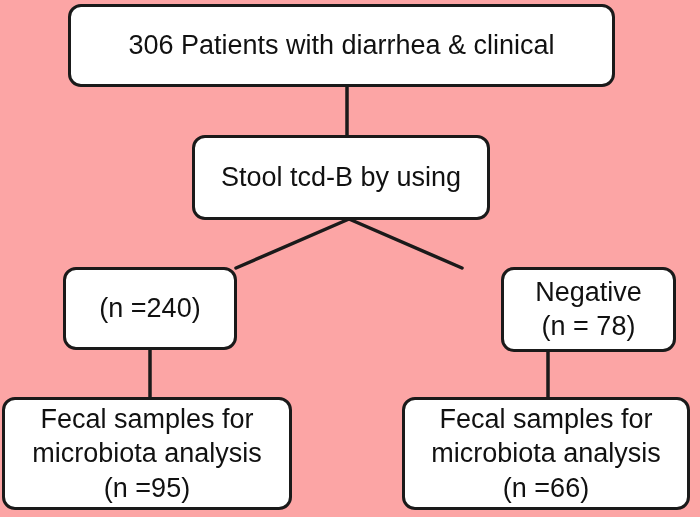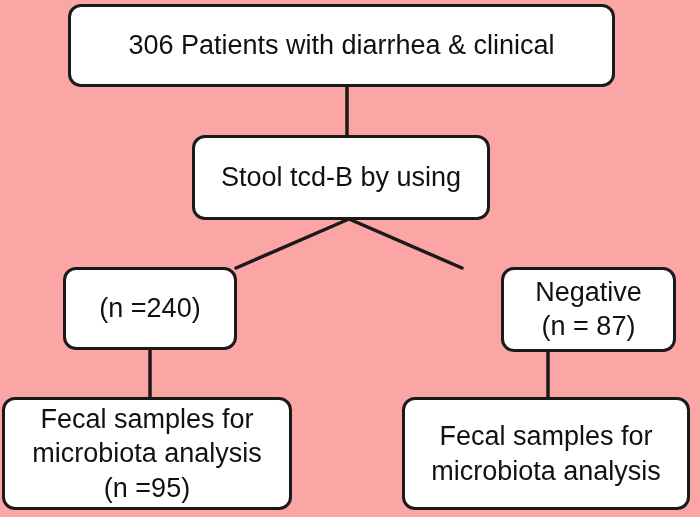--- a/index.html
+++ b/index.html
@@ -65,27 +65,28 @@
   <div class="node" id="node-pcr-test">
     <span class="line">Stool tcd-B by using</span>
   </div>
 
   <div class="node node--spread" id="node-positive">
     <span class="line">(n =240)</span>
   </div>
 
   <div class="node node--spread" id="node-negative">
     <span class="line">Negative</span>
-    <span class="line">(n = 87)</span>
+    <span class="line">(n = 78)</span>
   </div>
 
   <div class="node" id="node-fecal-positive">
     <span class="line">Fecal samples for</span>
     <span class="line">microbiota analysis</span>
     <span class="line">(n =95)</span>
   </div>
 
   <div class="node" id="node-fecal-negative">
     <span class="line">Fecal samples for</span>
     <span class="line">microbiota analysis</span>
+    <span class="line">(n =66)</span>
   </div>
 
 </div>
 
 </body></html>

